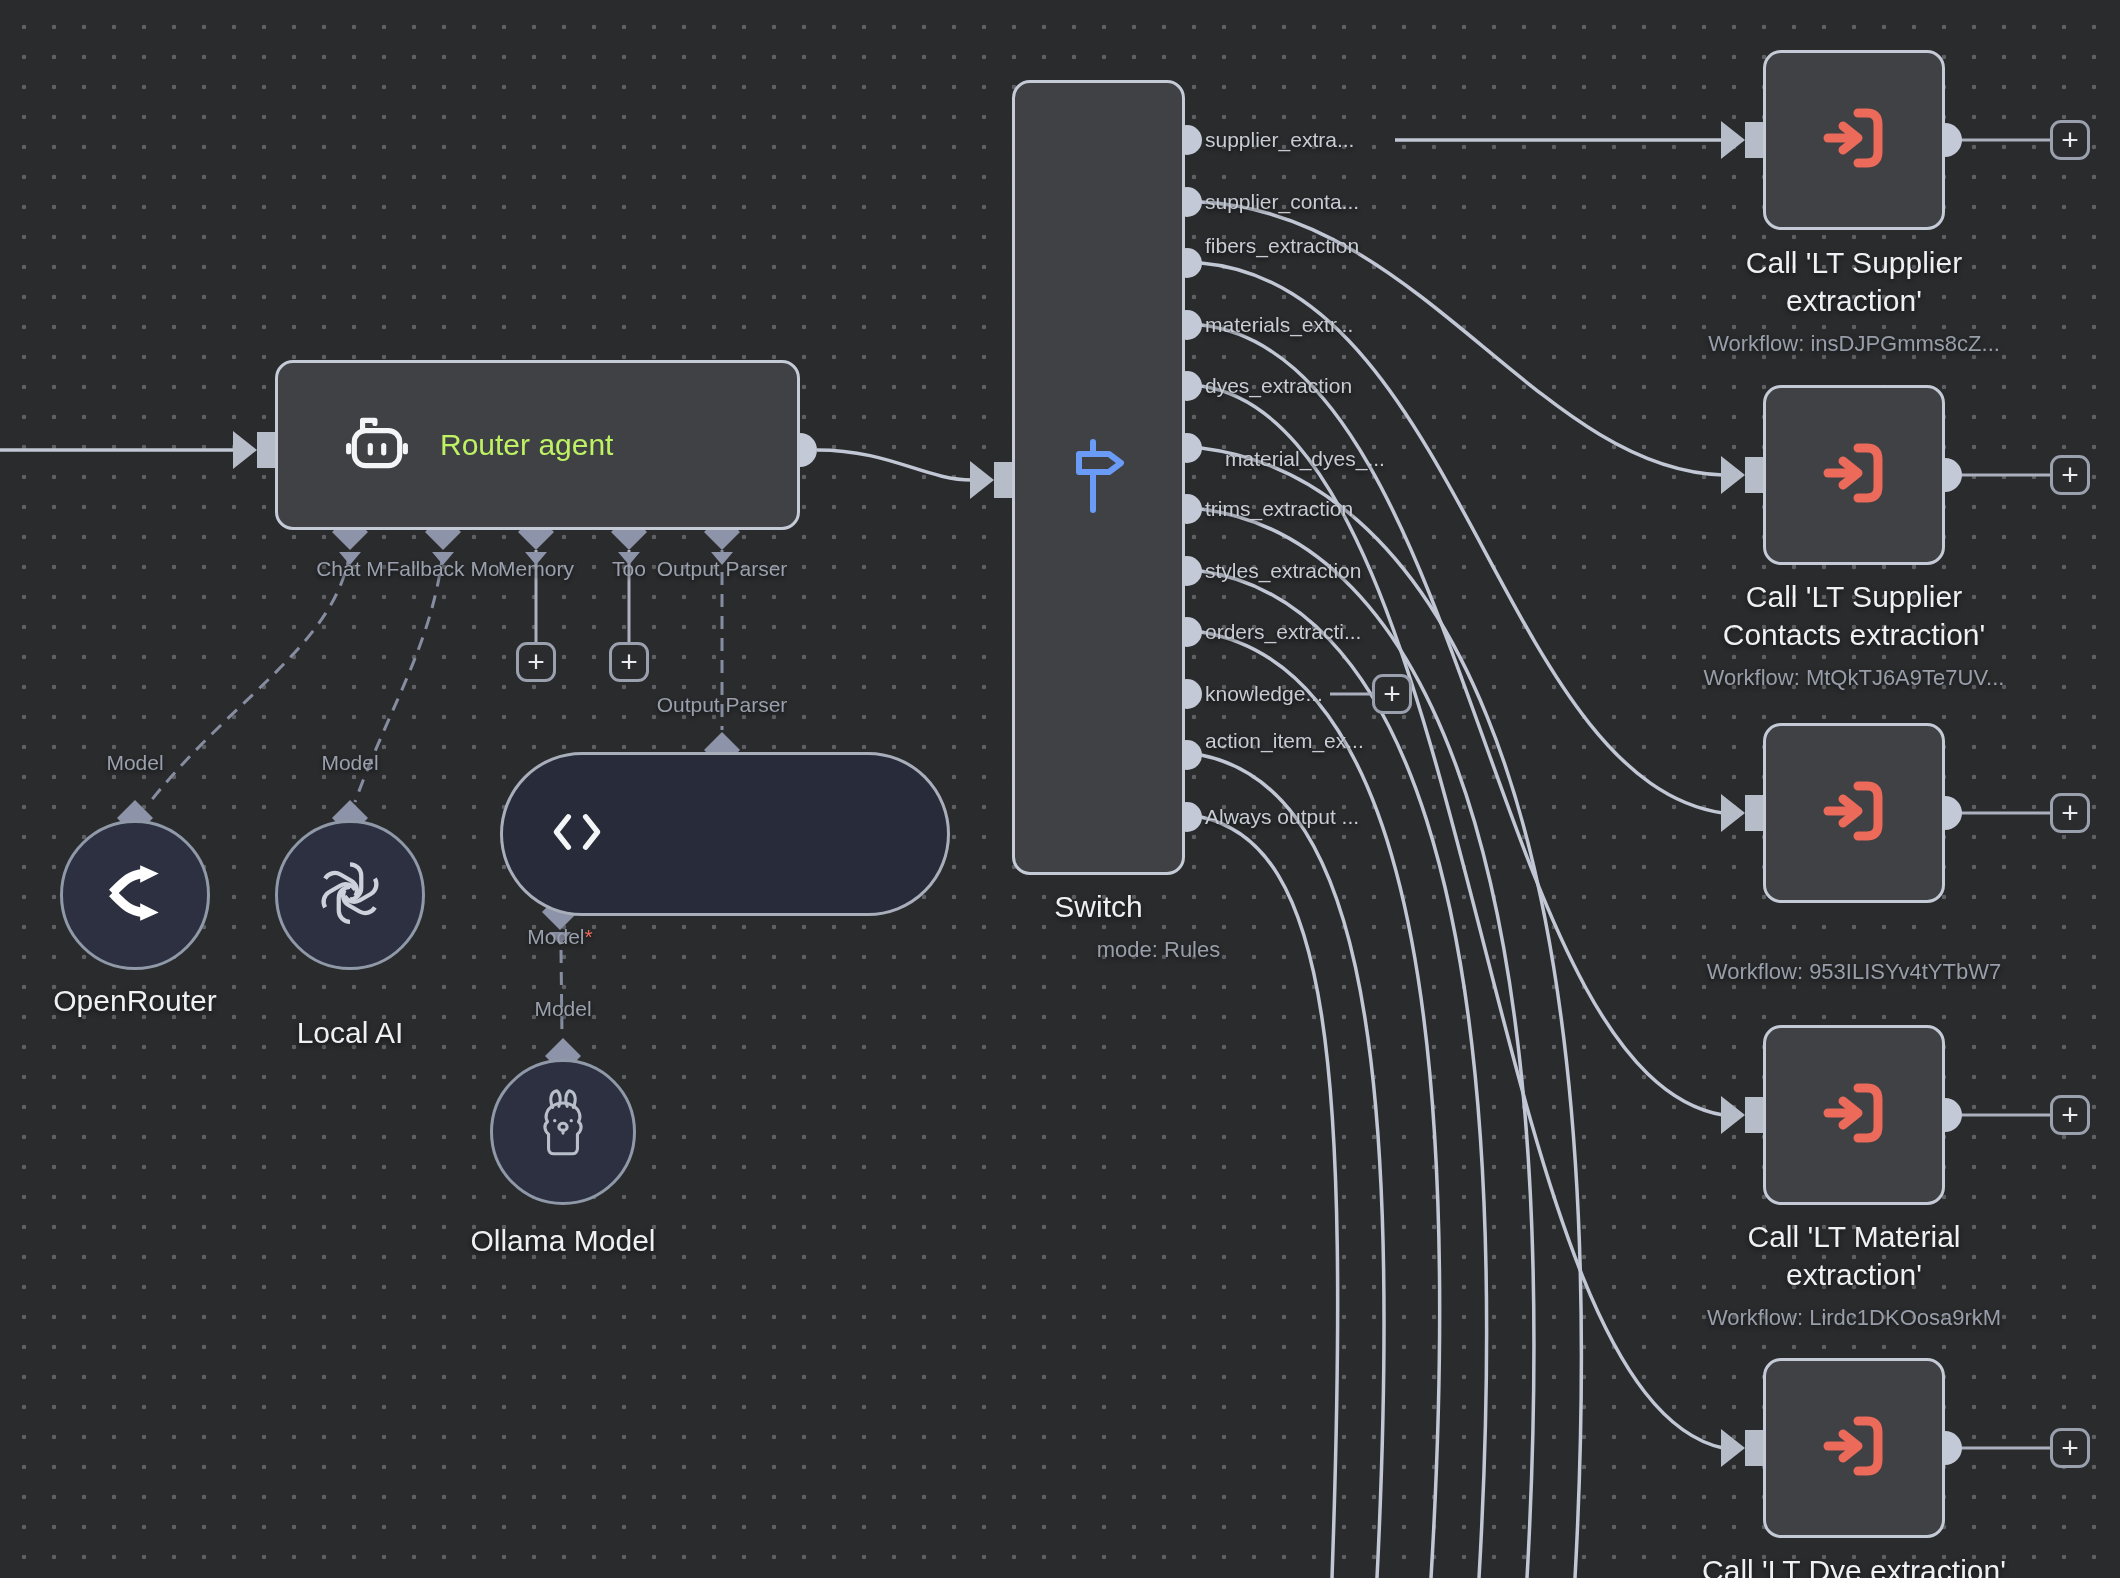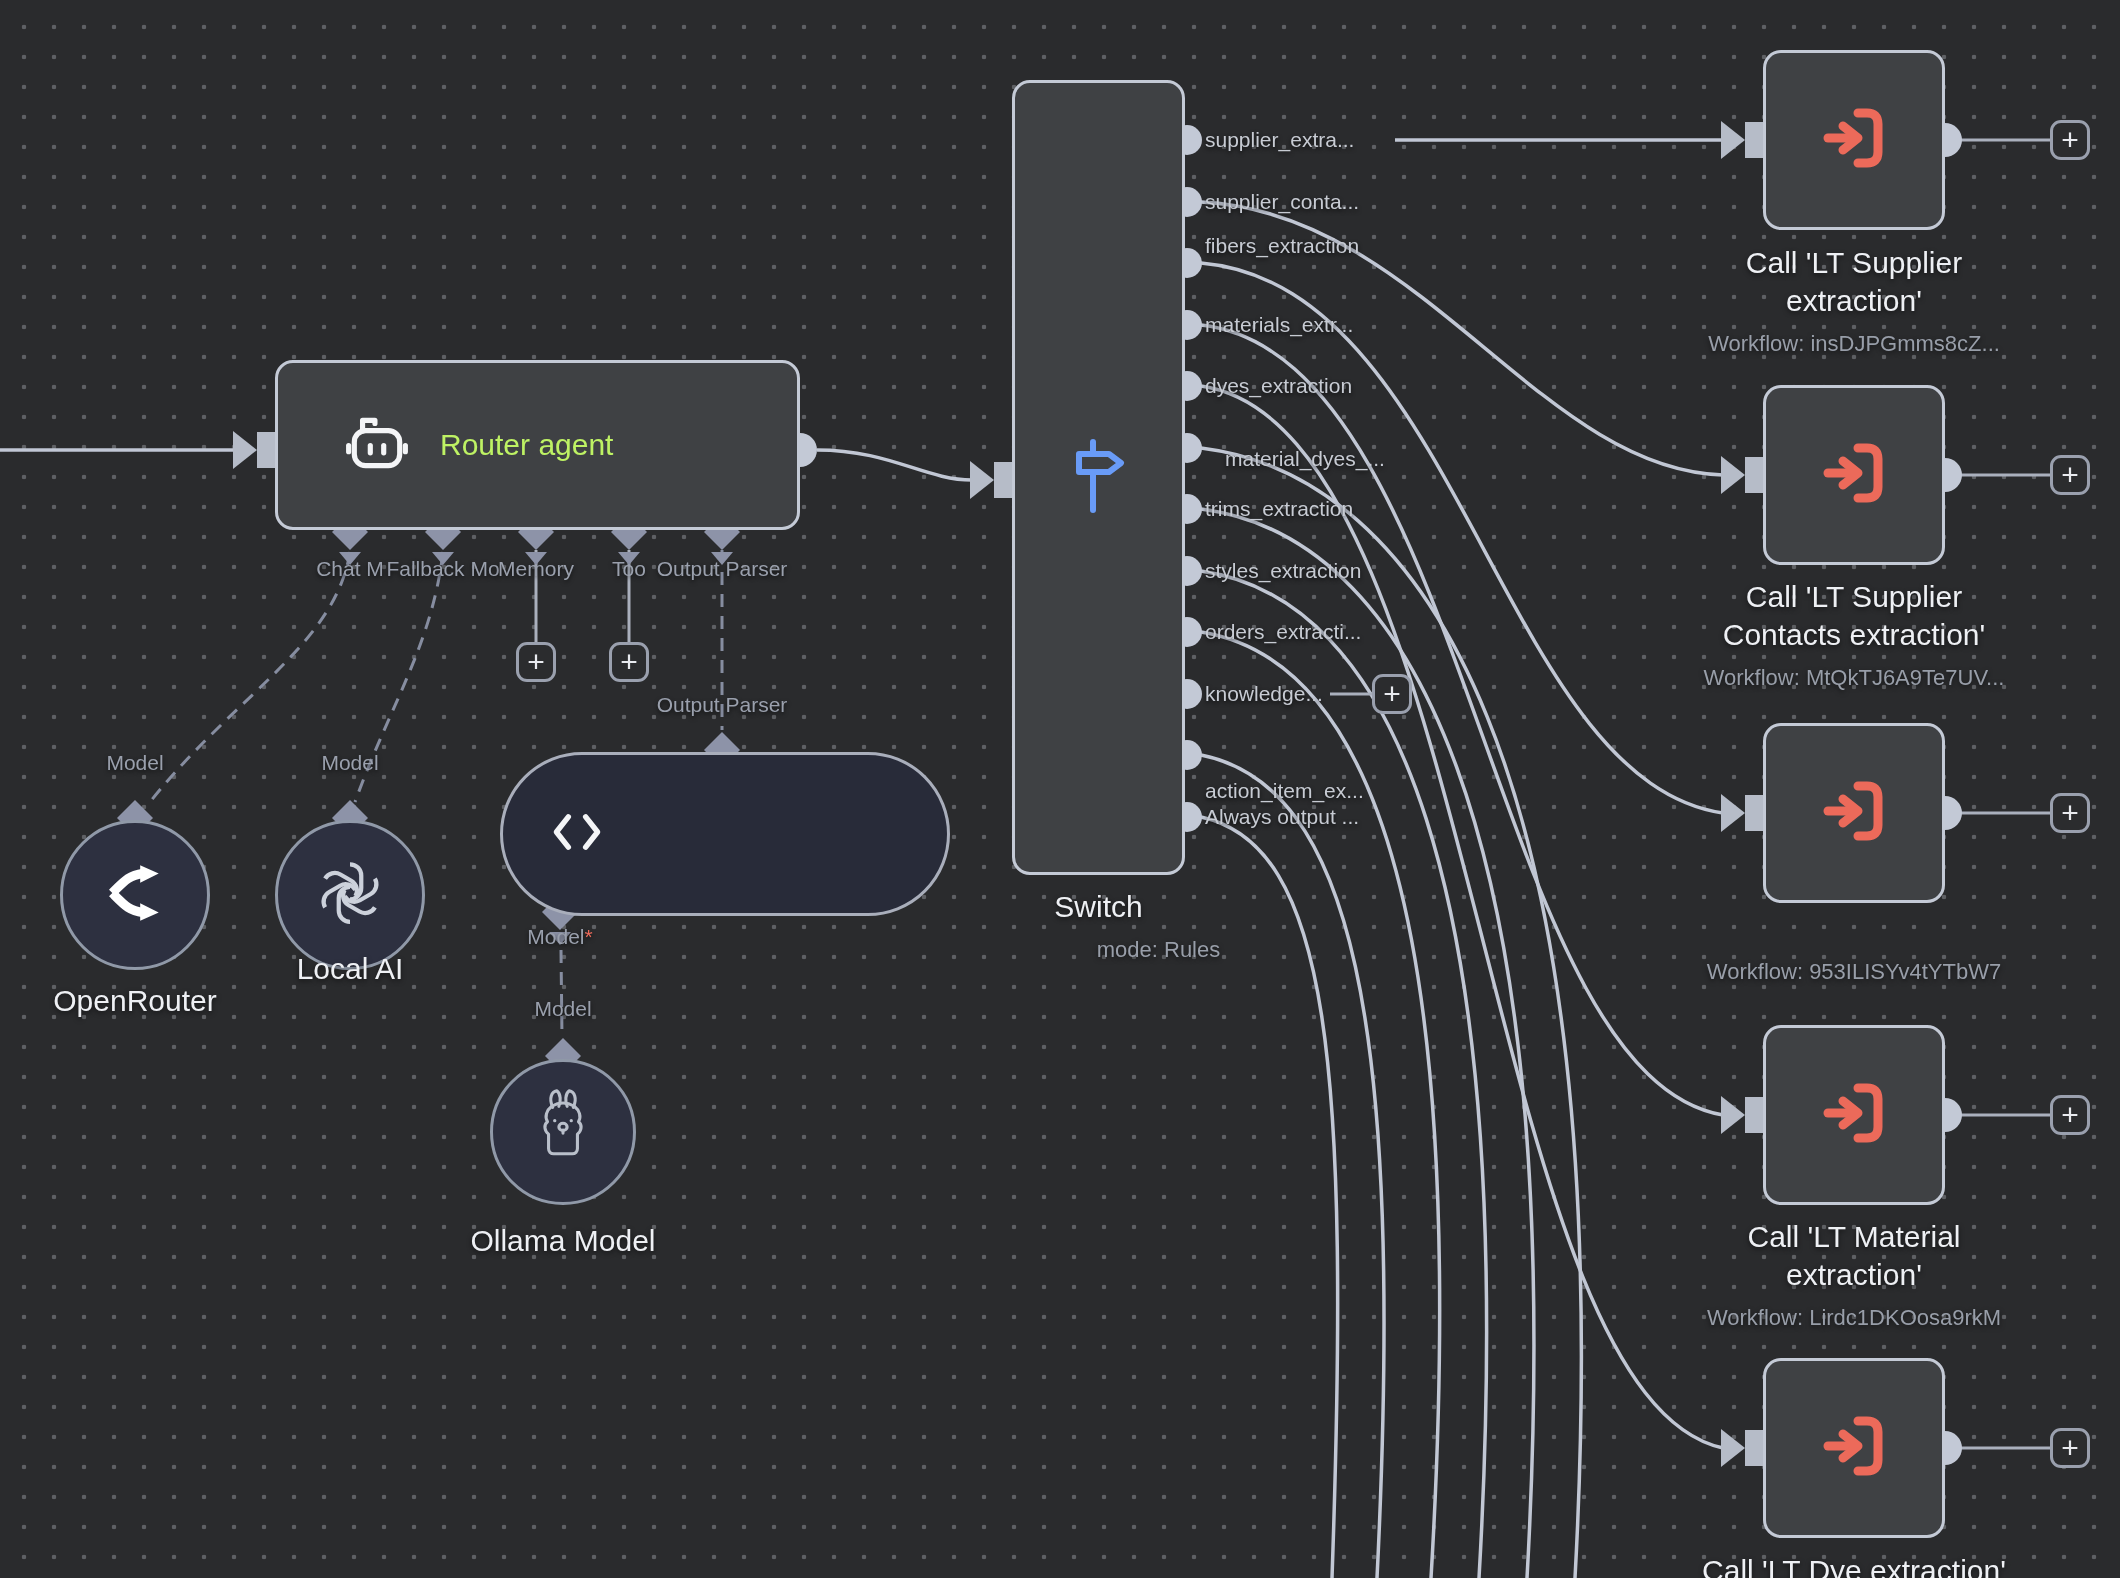--- a/index.html
+++ b/index.html
@@ -218,21 +218,21 @@
           <path d="M32,9 a9,9 0 0 1 9,9 v10 a9,9 0 0 1 -9,9" transform="rotate(60 32 32)"></path>
           <path d="M32,9 a9,9 0 0 1 9,9 v10 a9,9 0 0 1 -9,9" transform="rotate(120 32 32)"></path>
           <path d="M32,9 a9,9 0 0 1 9,9 v10 a9,9 0 0 1 -9,9" transform="rotate(180 32 32)"></path>
           <path d="M32,9 a9,9 0 0 1 9,9 v10 a9,9 0 0 1 -9,9" transform="rotate(240 32 32)"></path>
           <path d="M32,9 a9,9 0 0 1 9,9 v10 a9,9 0 0 1 -9,9" transform="rotate(300 32 32)"></path>
         </g>
       </svg>
     </span>
   </div>
   <div class="port-label" style="left:250px;top:750px;width:200px;">Model</div>
-  <div class="under-title" style="left:150px;top:950px;width:400px;">Local AI</div>
+  <div class="under-title" style="left:150px;top:1014px;width:400px;">Local AI</div>
 
   <div class="stadium" style="left:500px;top:752px;width:450px;height:164px;">
     <span>
       <svg width="52" height="44" viewBox="0 0 48 40" fill="none" stroke="#f4f5f7" stroke-width="5" stroke-linecap="round" stroke-linejoin="round">
         <path d="M16,6 L5,20 L16,34"></path>
         <path d="M32,6 L43,20 L32,34"></path>
       </svg>
     </span>
   </div>
   <div class="port-label" style="left:622px;top:692px;width:200px;">Output Parser</div>
@@ -270,21 +270,21 @@
   <div class="out-label" style="top:127px;">supplier_extra...</div>
   <div class="out-label" style="top:189px;">supplier_conta...</div>
   <div class="out-label" style="top:233px;">fibers_extraction</div>
   <div class="out-label" style="top:312px;">materials_extr...</div>
   <div class="out-label" style="top:373px;">dyes_extraction</div>
   <div class="out-label" style="top:446px;margin-left:20px;">material_dyes_...</div>
   <div class="out-label" style="top:496px;">trims_extraction</div>
   <div class="out-label" style="top:558px;">styles_extraction</div>
   <div class="out-label" style="top:619px;">orders_extracti...</div>
   <div class="out-label" style="top:681px;">knowledge...</div>
-  <div class="out-label" style="top:778px;">action_item_ex...</div>
+  <div class="out-label" style="top:728px;">action_item_ex...</div>
   <div class="out-label" style="top:804px;">Always output ...</div>
   <div class="plusbtn" style="left:1372px;top:674px;">+</div>
 
   <div class="node" style="left:1763px;top:50px;width:182px;height:180px;">
     <div class="icon-center">
         <span>
       <svg width="66" height="64" viewBox="0 0 64 64" fill="none" stroke="#ec6a5a" stroke-width="9" stroke-linecap="round" stroke-linejoin="round">
         <path d="M36,7 H45 Q56,7 56,18 V46 Q56,57 45,57 H36"></path>
             <path d="M6,32 H33"></path>
             <path d="M21,20 L36,32 L21,44"></path>

